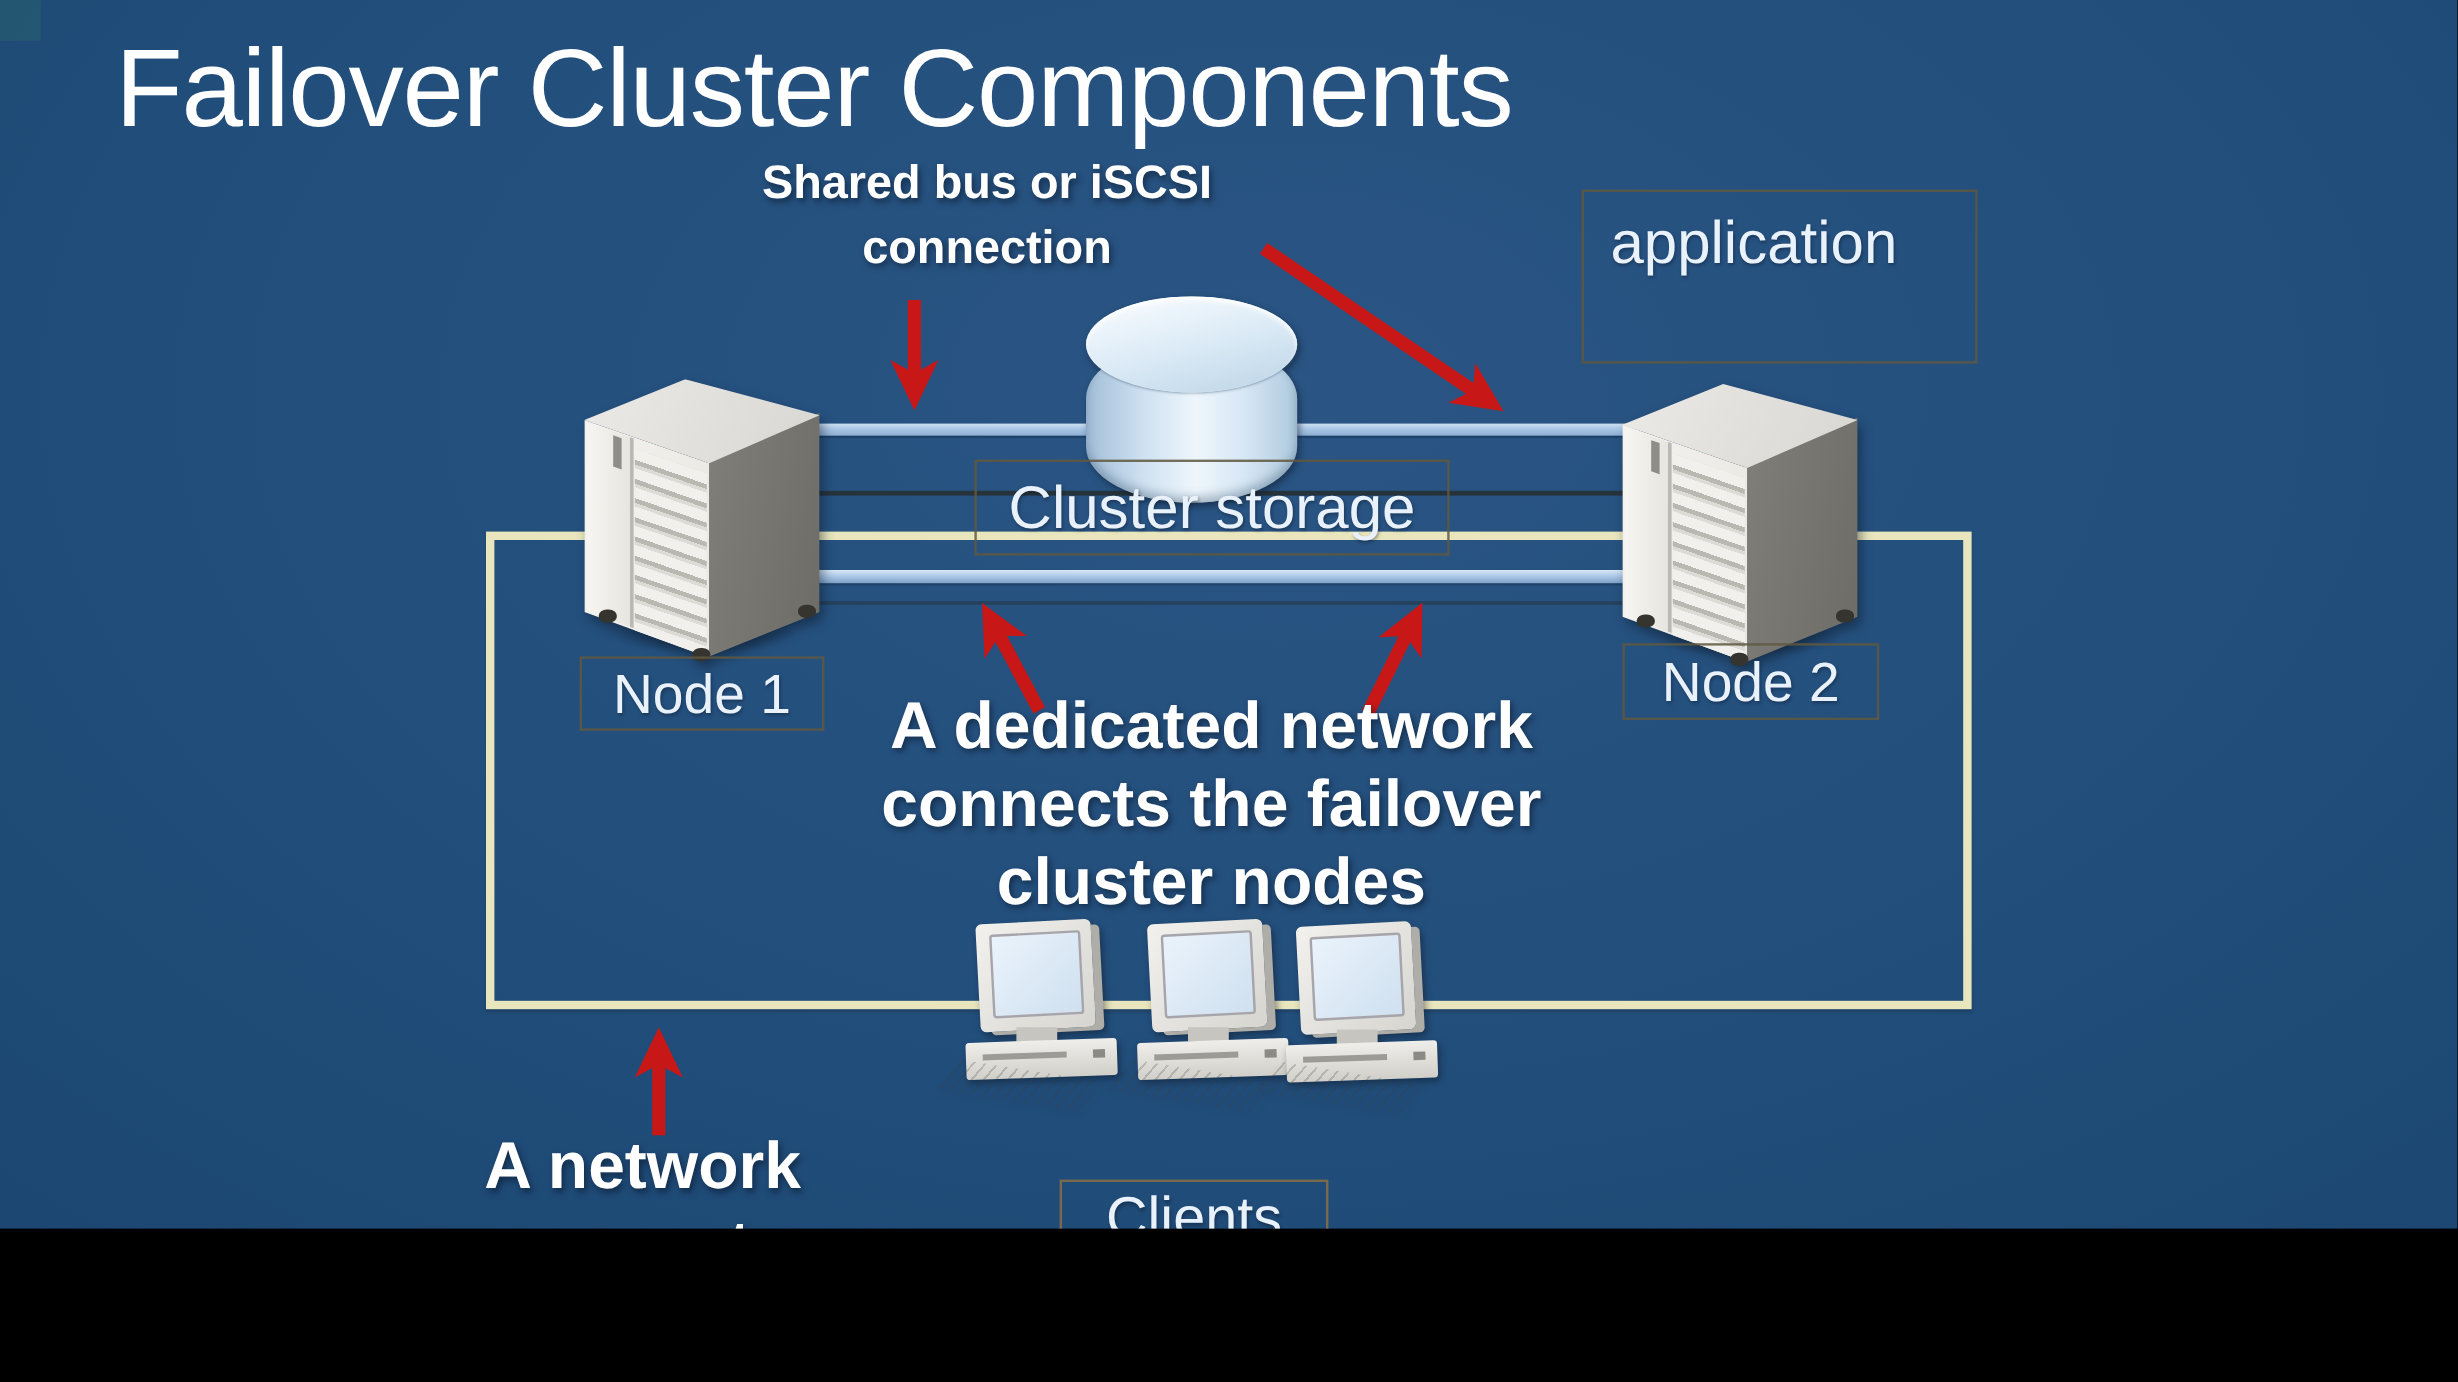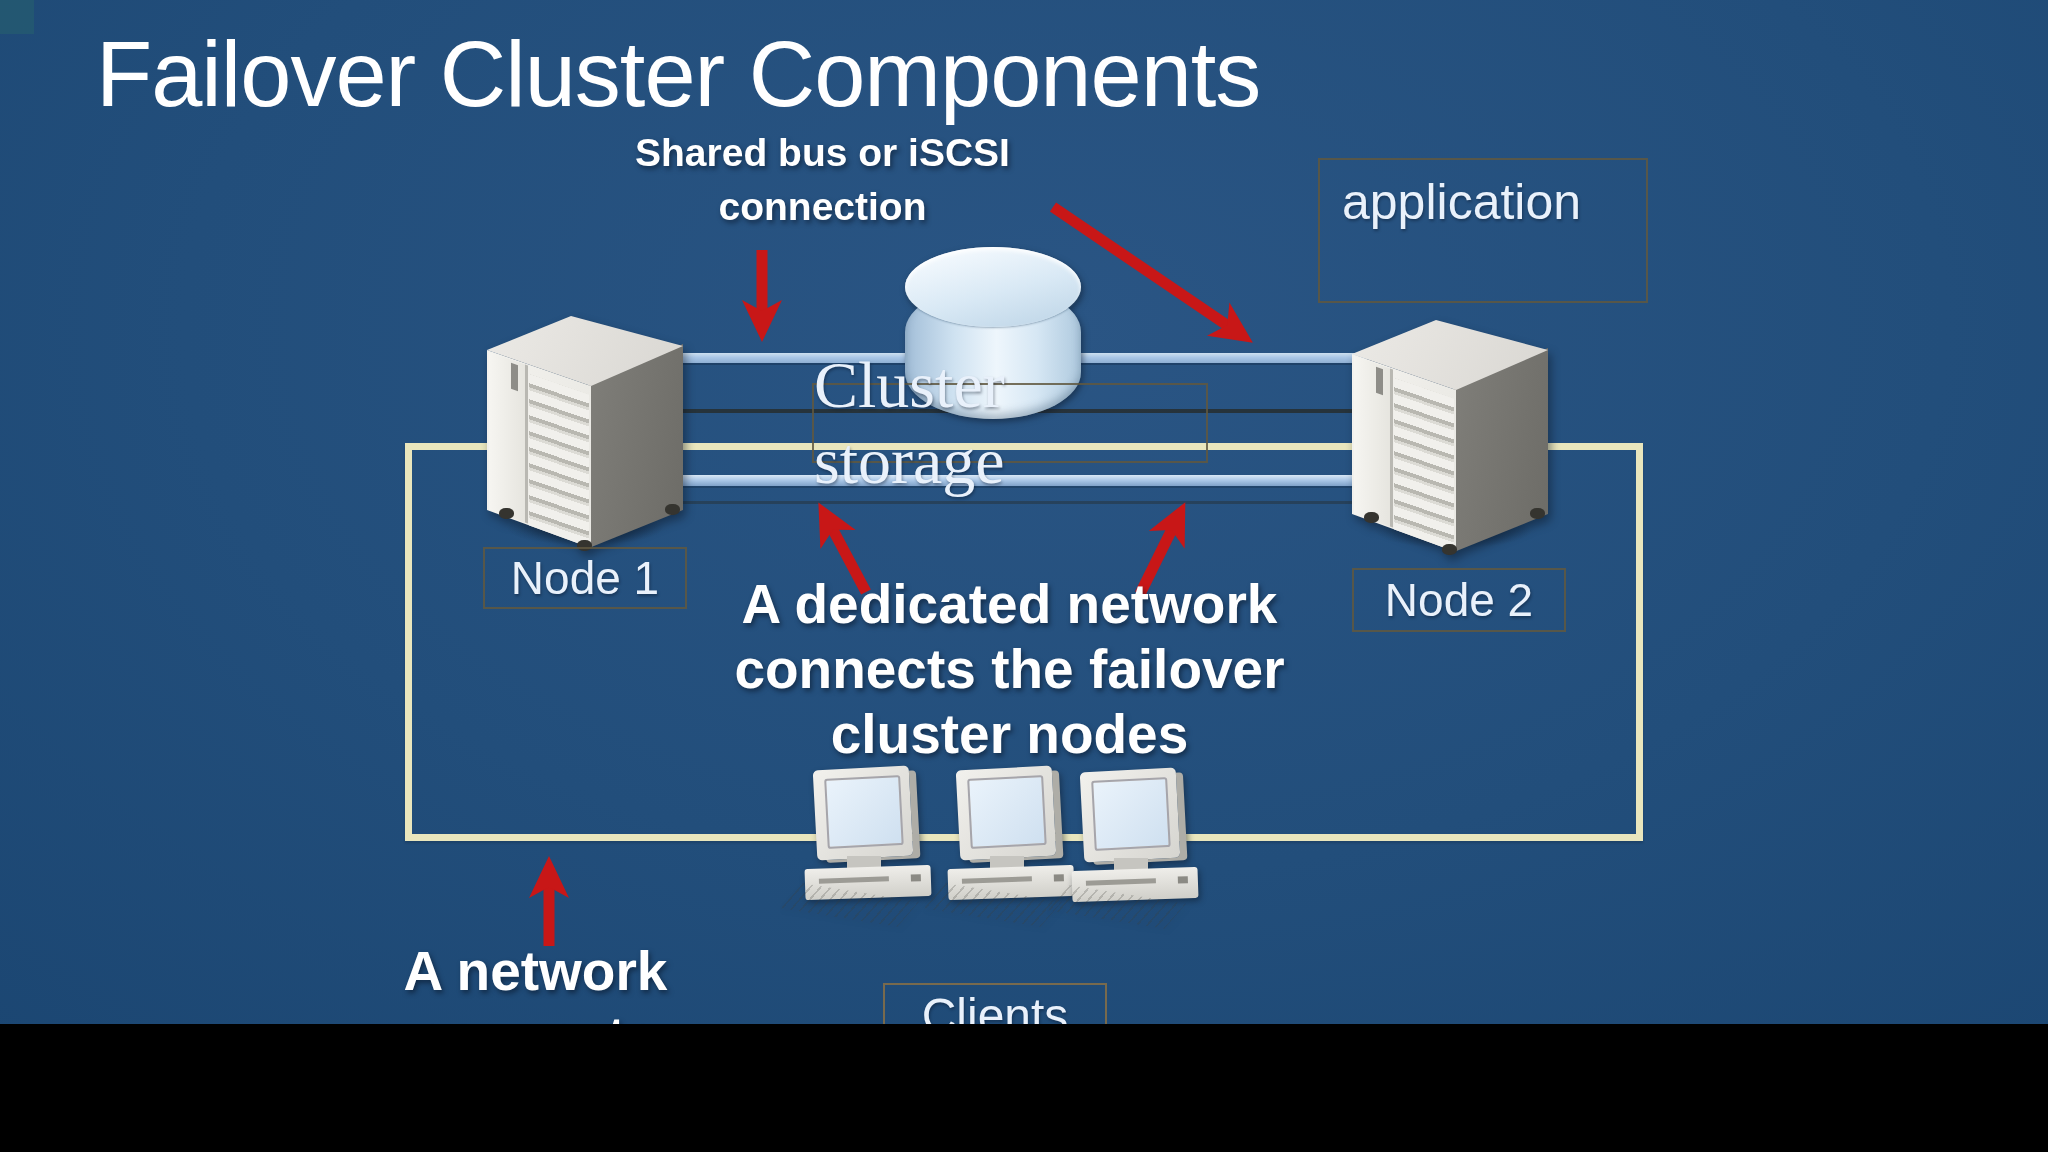--- a/index.html
+++ b/index.html
@@ -20,23 +20,23 @@
   .callout{color:#fff;font-weight:700;text-align:center;text-shadow:2px 3px 5px rgba(8,18,34,.55);z-index:6;}
   #shared-bus-note{left:570px;top:126px;width:505px;font-size:39px;line-height:54px;}
   #dedicated-note{left:733px;top:572px;width:553px;font-size:55px;line-height:65px;}
   #client-net-note{left:278px;top:938px;width:515px;font-size:55px;line-height:66px;}
 
   
   .tagbox{border:2px solid rgba(96,88,64,.85);color:#e9f1fb;z-index:4;background:transparent;
           display:flex;align-items:center;justify-content:center;text-shadow:1px 2px 3px rgba(8,18,34,.4);}
   #service-box{left:1318px;top:158px;width:330px;height:145px;font-size:50px;line-height:60px;
                justify-content:flex-start;align-items:flex-start;padding:12px 0 0 22px;box-sizing:border-box;display:block;}
-  #storage-box{left:812px;top:383px;width:392px;height:76px;font-size:66px;font-family:Liberation Serif, serif;}
+  #storage-box{left:812px;top:383px;width:392px;height:76px;font-size:50px;}
   #node1-box{left:483px;top:547px;width:200px;height:58px;font-size:46px;}
-  #node2-box{left:1352px;top:568px;width:210px;height:60px;font-size:46px;}
+  #node2-box{left:1352px;top:536px;width:210px;height:60px;font-size:46px;}
   #clients-box{left:883px;top:935px;width:220px;height:60px;font-size:48px;border-color:rgba(130,110,72,.9);}
 
   
   .hline{z-index:2;}
   #bus-line{left:676px;top:353px;width:690px;height:10px;
             background:linear-gradient(180deg,#cde0f0 0%,#a9c6e6 45%,#8fb0d4 100%);
             box-shadow:0 2px 0 rgba(15,35,60,.35);}
   #dark-line-1{left:682px;top:409px;width:680px;height:4px;background:rgba(38,42,40,.78);}
   #dedicated-line{left:676px;top:475px;width:690px;height:11px;
             background:linear-gradient(180deg,#d9e8f6 0%,#a9c6e6 50%,#7fa2c9 100%);

